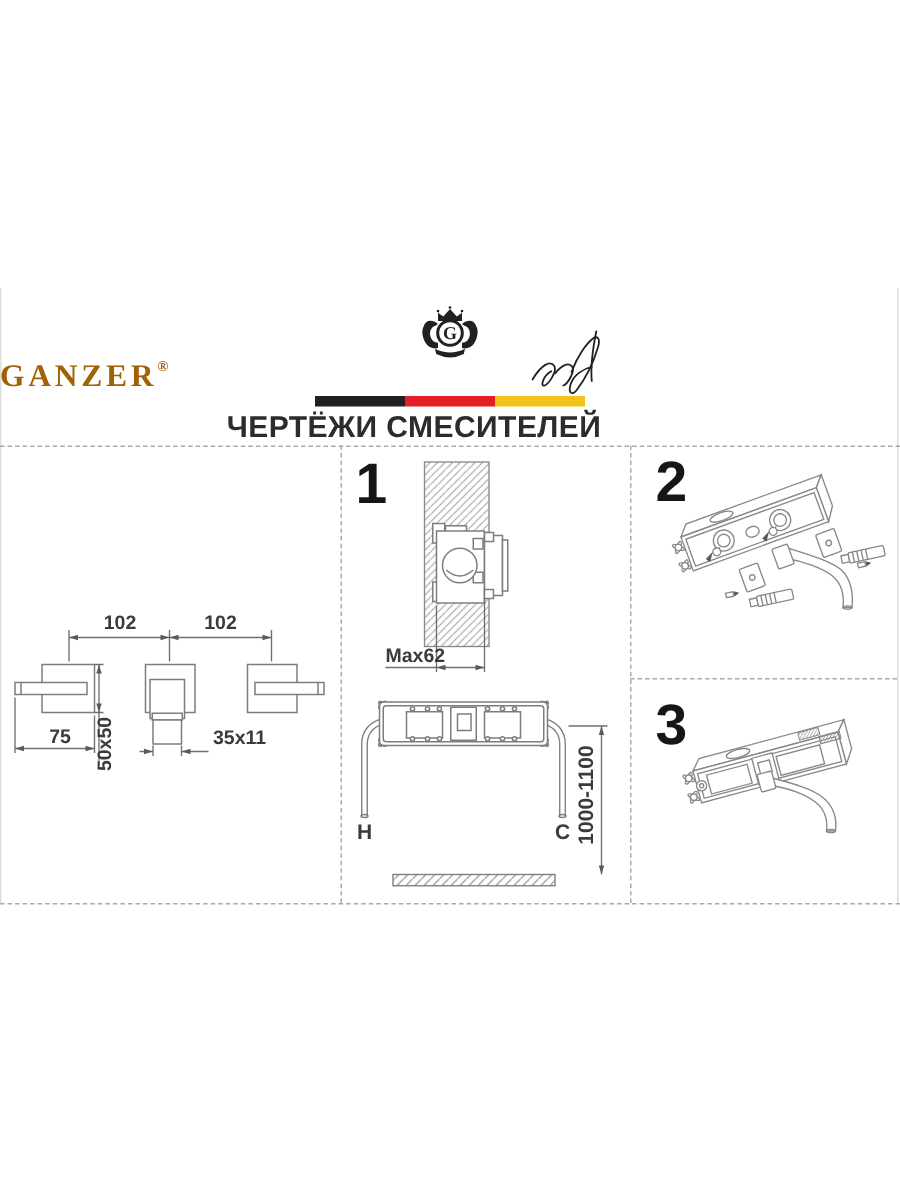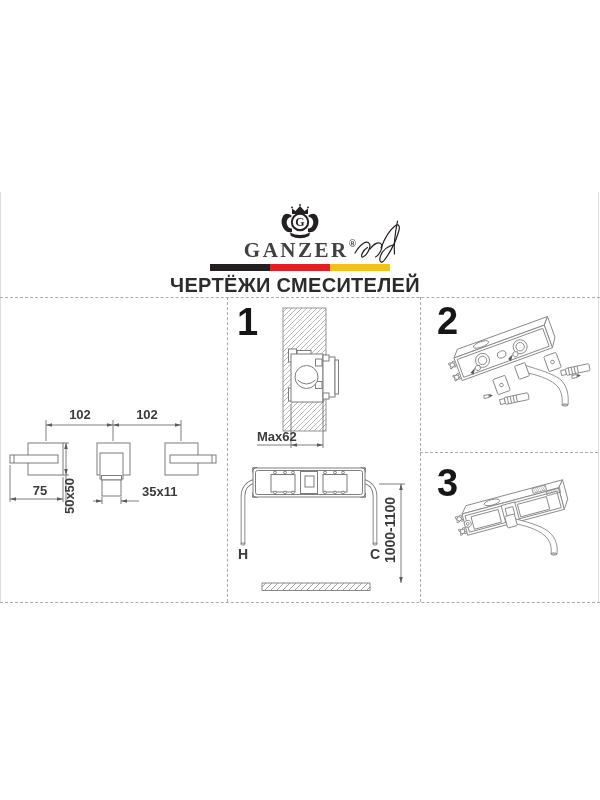--- a/index.html
+++ b/index.html
@@ -5,28 +5,28 @@
   html,body{margin:0;padding:0;background:#fff;}
   #page{position:relative;width:600px;height:800px;background:#ffffff;overflow:hidden;
         font-family:"Liberation Sans","DejaVu Sans",sans-serif;}
   .abs{position:absolute;}
   
   .edge{position:absolute;top:192px;height:410px;width:0;border-left:1px solid #dedede;}
   
   .hdash{position:absolute;height:0;border-top:1px dashed #aaaaaa;}
   .vdash{position:absolute;width:0;border-left:1px dashed #aaaaaa;}
   
-  #brand-row{position:absolute;left:0;top:238px;width:600px;text-align:center;
+  #brand-row{position:absolute;left:0;top:238px;width:600px;
              font-family:"Liberation Serif","DejaVu Serif",serif;font-weight:700;
-             font-size:21px;letter-spacing:2.5px;color:#404040;}
+             font-size:21px;letter-spacing:2.5px;color:#a16207;}
   #brand-row sup{font-size:10px;letter-spacing:0;vertical-align:10px;}
   #flag-bar{position:absolute;left:210px;top:264px;width:180px;height:7px;display:flex;}
   #flag-bar div{flex:1;height:100%;}
   #sheet-title{position:absolute;left:0;top:274px;width:552px;text-align:center;
-               font-size:20px;font-weight:600;color:#2e2b2c;letter-spacing:0.3px;padding-left:19px;}
+               font-size:20px;font-weight:600;color:#2e2b2c;letter-spacing:0.3px;}
   
   svg{display:block;}
   .ln{fill:none;stroke:#7d7d7d;stroke-width:1;}
   .fw{fill:#ffffff;stroke:#7d7d7d;stroke-width:1;}
   .fw2{fill:#ffffff;stroke:#888888;stroke-width:0.9;}
   .ln2{fill:none;stroke:#888888;stroke-width:0.9;}
   .dim{fill:none;stroke:#6f6f6f;stroke-width:0.9;}
   .arr{fill:#5a5a5a;stroke:none;}
   .dtx{font:700 13px "Liberation Sans",sans-serif;fill:#3b3b3b;}
   .dtx2{font:600 13px "Liberation Sans",sans-serif;fill:#3b3b3b;}

